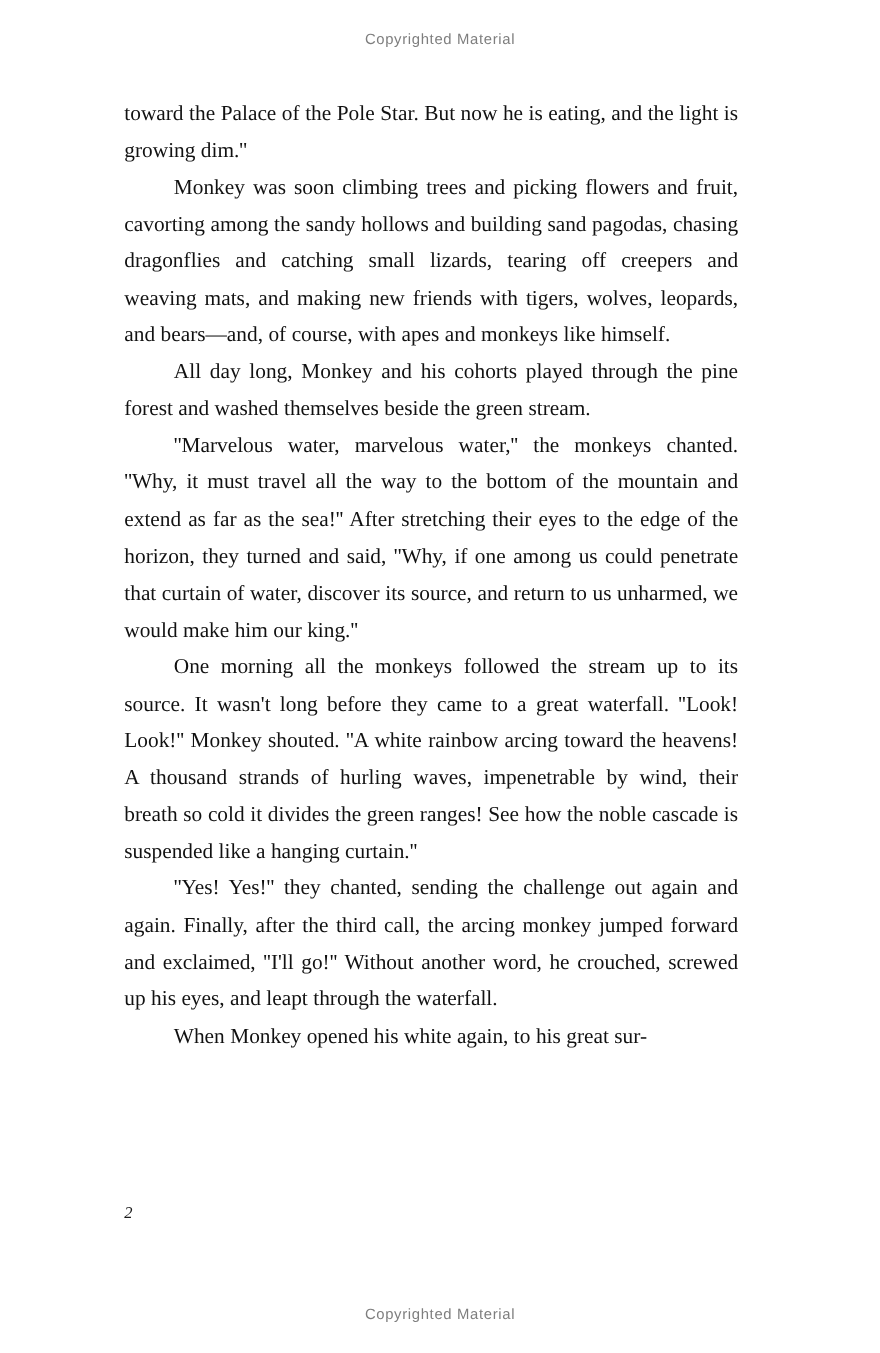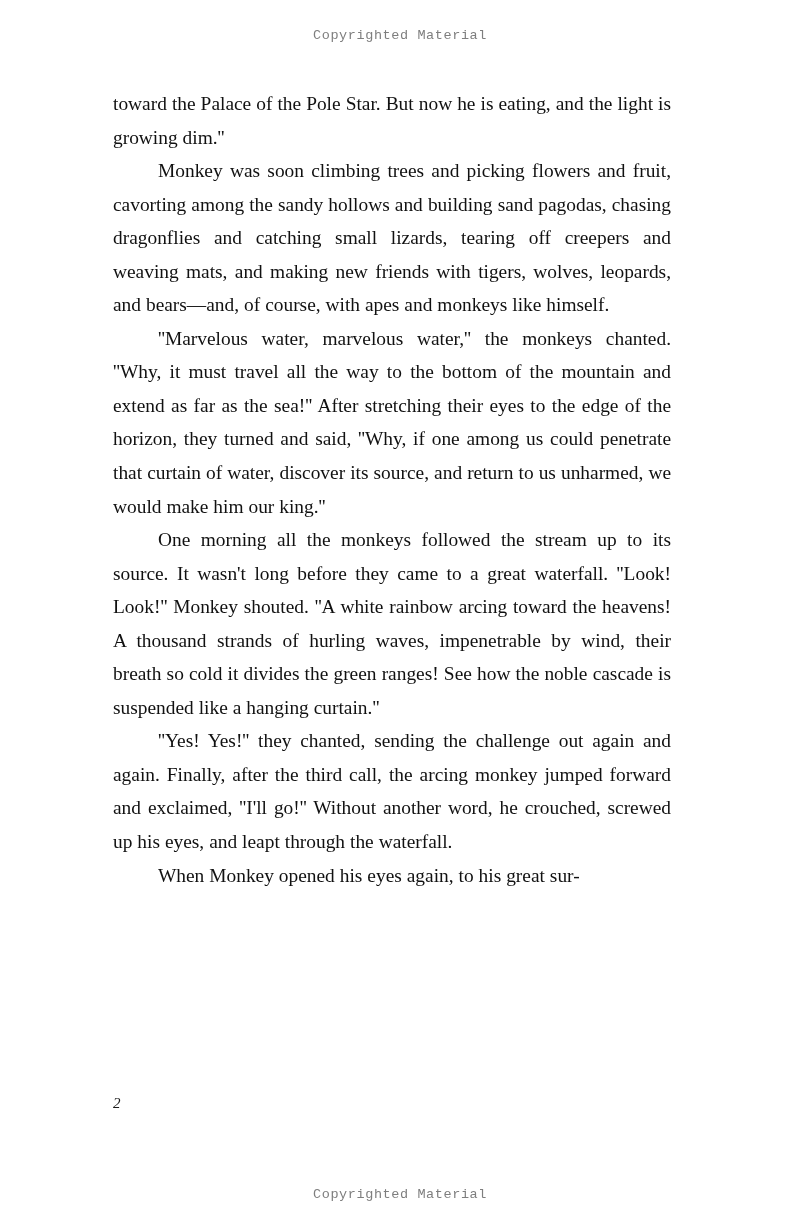--- a/index.html
+++ b/index.html
@@ -22,21 +22,21 @@
     inset: 0;
     width: 800px;
     height: 1230px;
   }
 
   .watermark {
     position: absolute;
     left: 0;
     width: 800px;
     text-align: center;
-    font-family: Liberation Mono, monospace;
+    font-family: Liberation Sans, sans-serif;
     font-size: 13.5px;
     letter-spacing: 0.6px;
     color: #7e7e7e;
     white-space: nowrap;
   }
   .watermark.top { top: 28px; }
   .watermark.bottom { top: 1187px; }
 
   .textblock {
     position: absolute;
@@ -71,23 +71,24 @@
 </head>
 <body>
 
 <div class="page">
 
   <div class="watermark top">Copyrighted Material</div>
 
   <div class="textblock">
     <p class="para first">toward the Palace of the Pole Star. But now he is eating, and the light is growing dim.''</p>
     <p class="para">Monkey was soon climbing trees and picking flowers and fruit, cavorting among the sandy hollows and building sand pagodas, chasing dragonflies and catching small lizards, tearing off creepers and weaving mats, and making new friends with tigers, wolves, leopards, and bears—and, of course, with apes and monkeys like himself.</p>
+    <p class="para">All day long, Monkey and his cohorts played through the pine forest and washed themselves beside the green stream.</p>
     <p class="para">''Marvelous water, marvelous water,'' the monkeys chanted. ''Why, it must travel all the way to the bottom of the mountain and extend as far as the sea!'' After stretching their eyes to the edge of the horizon, they turned and said, ''Why, if one among us could penetrate that curtain of water, discover its source, and return to us unharmed, we would make him our king.''</p>
     <p class="para">One morning all the monkeys followed the stream up to its source. It wasn't long before they came to a great waterfall. ''Look! Look!'' Monkey shouted. ''A white rainbow arcing toward the heavens! A thousand strands of hurling waves, impenetrable by wind, their breath so cold it divides the green ranges! See how the noble cascade is suspended like a hanging curtain.''</p>
     <p class="para">''Yes! Yes!'' they chanted, sending the challenge out again and again. Finally, after the third call, the arcing monkey jumped forward and exclaimed, ''I'll go!'' Without another word, he crouched, screwed up his eyes, and leapt through the waterfall.</p>
-    <p class="para">When Monkey opened his eyes again, to his great sur-</p>
+    <p class="para">When Monkey opened his white again, to his great sur-</p>
   </div>
 
   <div class="folio">2</div>
 
   <div class="watermark bottom">Copyrighted Material</div>
 
 </div>
 
 </body></html>

